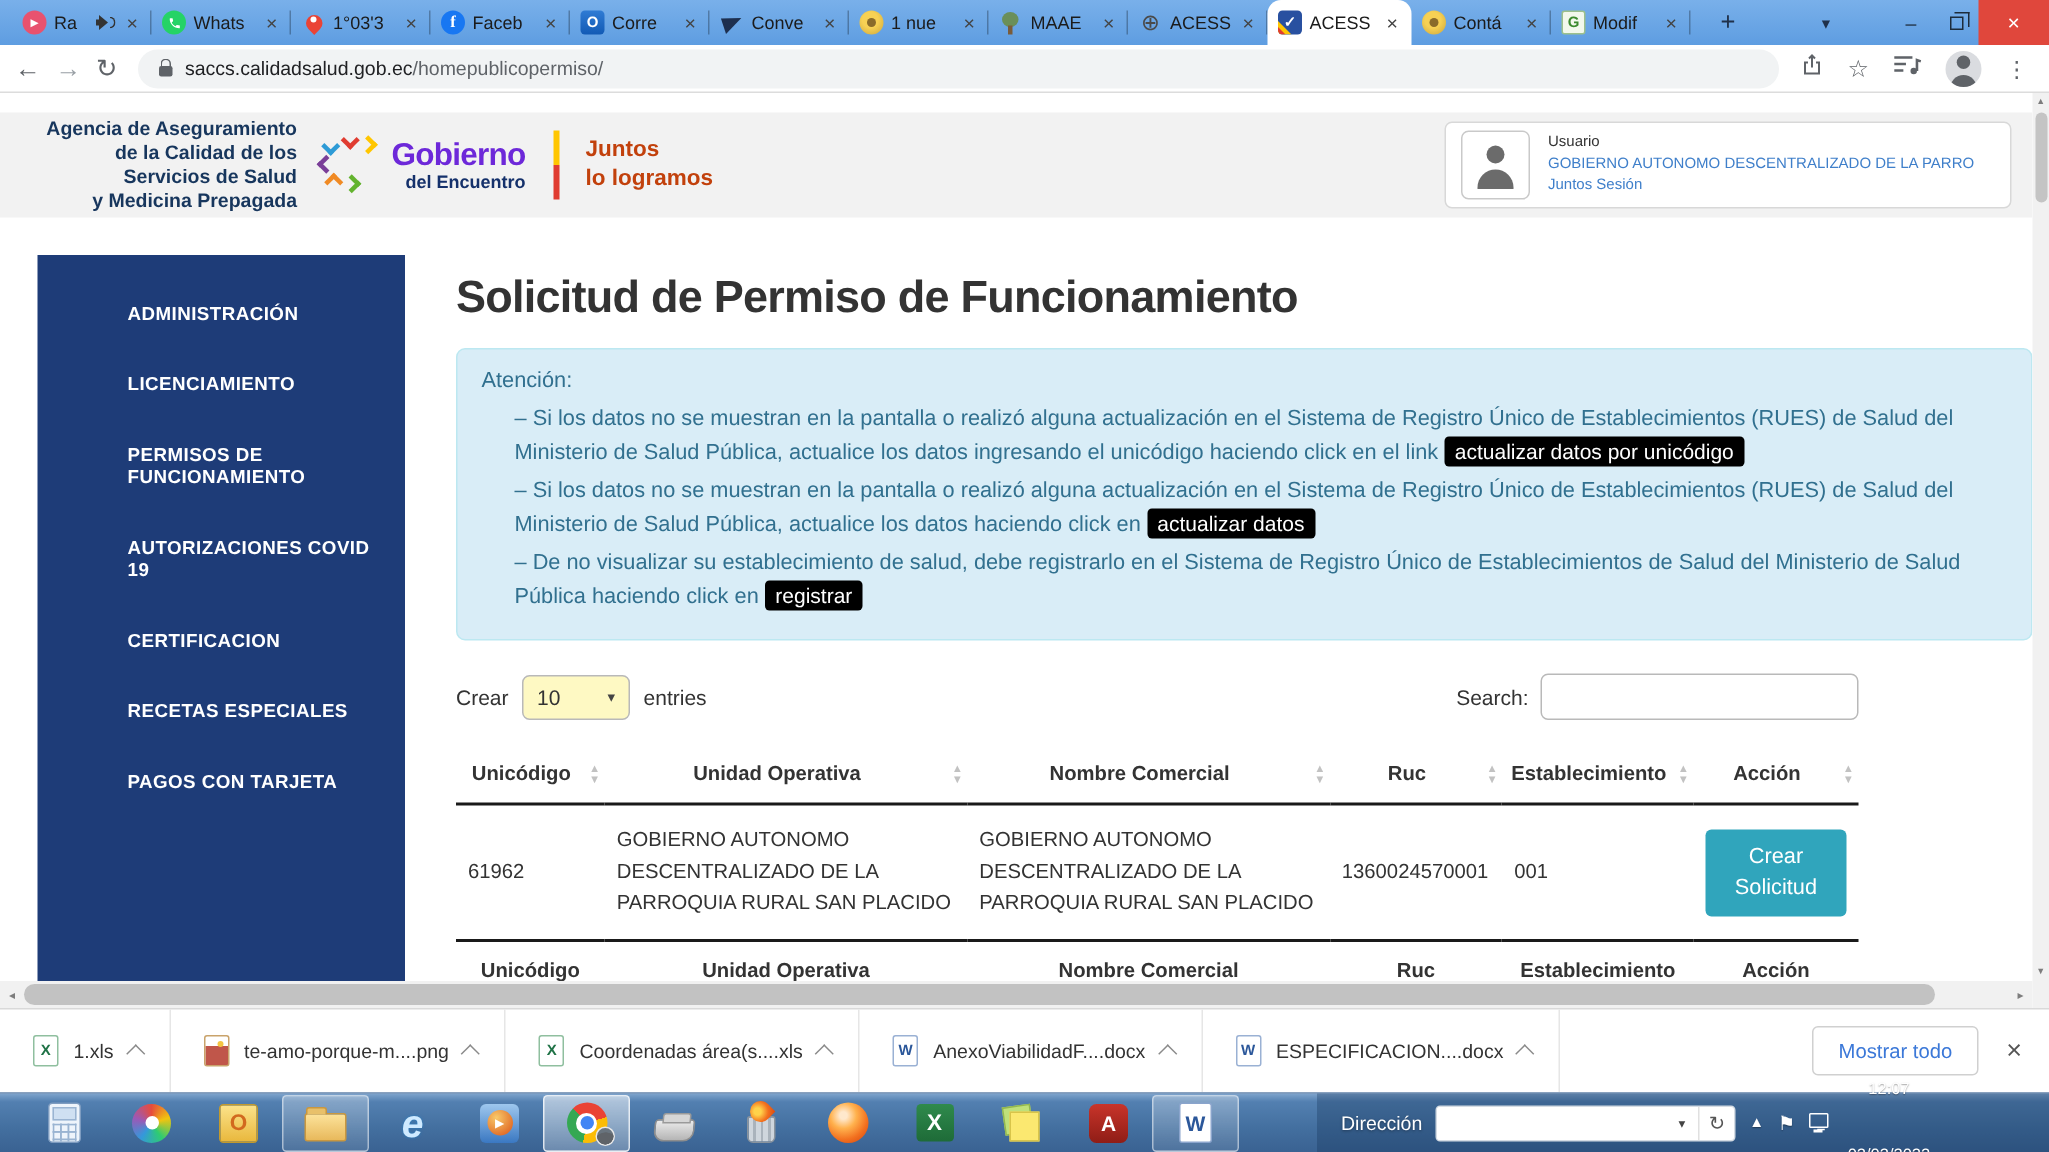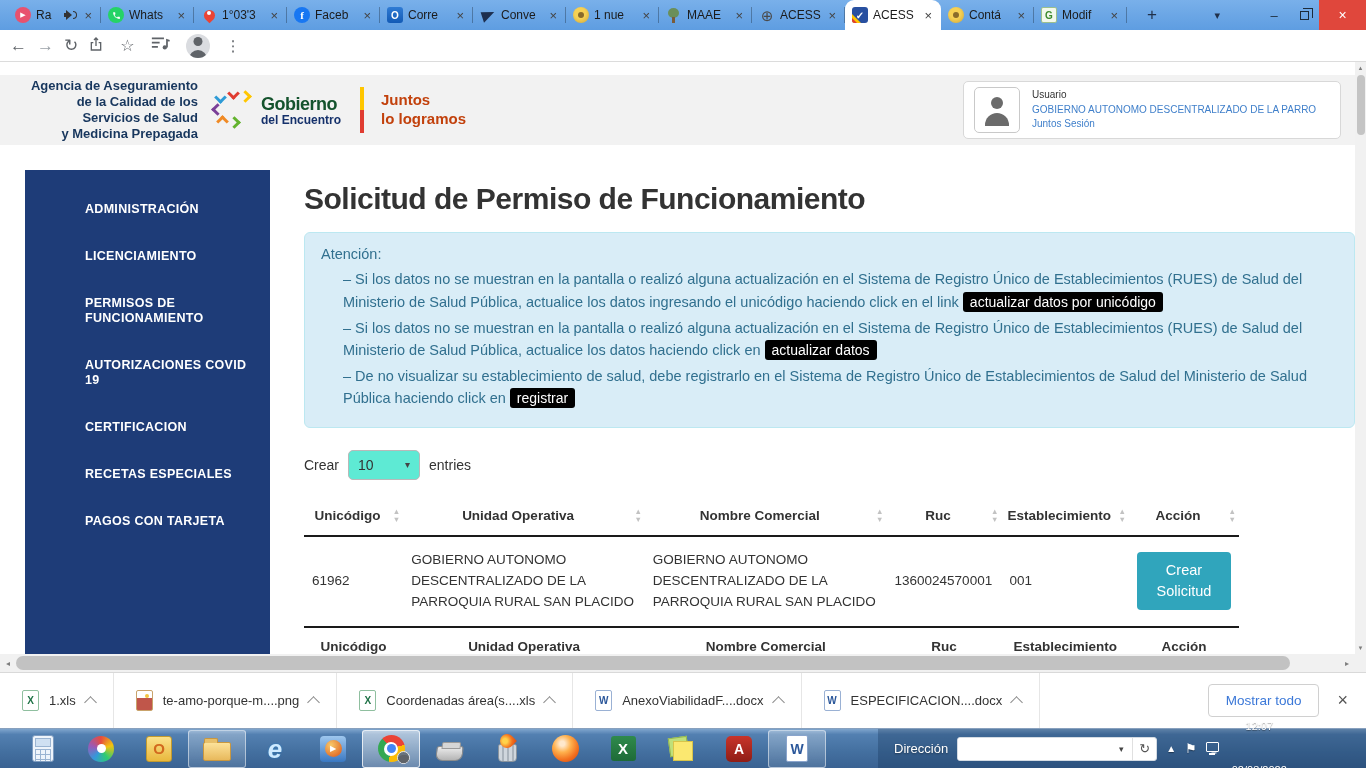--- a/index.html
+++ b/index.html
@@ -72,21 +72,21 @@
   .logo-wrap { margin-left:14px; display:flex; align-items:center; gap:9px; }
   .arrows-cluster { width:40px; height:42px; position:relative; }
   .chev { position:absolute; width:9px; height:9px; border-right:3.2px solid; border-bottom:3.2px solid; }
   .chev.c1 { color:#2e9bd6; transform:rotate(45deg); top:4px; left:4px; }
   .chev.c2 { color:#e03c31; transform:rotate(45deg); top:0; left:17px; }
   .chev.c3 { color:#ffc600; transform:rotate(-45deg); top:3px; left:29px; }
   .chev.c4 { color:#7a3f98; transform:rotate(135deg); top:16px; left:1px; }
   .chev.c5 { color:#f08a24; transform:rotate(-135deg); top:28px; left:6px; }
   .chev.c6 { color:#63b32e; transform:rotate(-45deg); top:29px; left:18px; }
   .logo-text { line-height:1; }
-  .logo-title { font-size:18px; font-weight:800; color:#14532d; letter-spacing:-0.5px; }
+  .logo-title { font-size:21px; font-weight:800; color:#6d28d9; letter-spacing:-0.5px; }
   .logo-sub { font-size:12px; font-weight:bold; color:#15316b; text-align:right; margin-top:1px; }
   .logo-divider { width:4px; height:46px; background:linear-gradient(#ffc600 0 50%, #e03c31 50% 100%); margin:0 8px 0 10px; }
   .slogan { font-size:15px; font-weight:bold; color:#c2410c; line-height:1.25; white-space:pre-line; }
   .user-box { margin-left:auto; margin-right:14px; width:378px; height:58px; background:#fff; border:1px solid #d8d8d8; border-radius:5px; display:flex; align-items:center; padding:5px 10px; gap:12px; overflow:hidden; }
   .user-avatar { width:46px; height:46px; flex:0 0 46px; border:1px solid #c9c9c9; border-radius:5px; position:relative; overflow:hidden; background:#fff; }
   .user-avatar::before { content:""; position:absolute; top:9px; left:50%; transform:translateX(-50%); width:12px; height:12px; border-radius:50%; background:#6b6b6b; }
   .user-avatar::after { content:""; position:absolute; bottom:6px; left:50%; transform:translateX(-50%); width:24px; height:13px; border-radius:12px 12px 0 0; background:#6b6b6b; }
   .user-lines { min-width:0; font-size:10px; line-height:1.45; }
   .user-label { color:#333; }
   .user-name { color:#3f7fca; white-space:nowrap; overflow:hidden; }
@@ -96,21 +96,21 @@
   .sidebar { margin-left:25px; width:245px; background:#1e3c78; padding:16px 0 24px; flex:0 0 245px; }
   .side-item { padding:16px 14px 16px 42px; color:#fff; font-size:12.5px; font-weight:bold; letter-spacing:.3px; line-height:1.2; cursor:pointer;margin-left:18px; }
   .main { flex:1; margin-left:34px; min-width:0; }
   .page-title { margin-top:12px; font-size:30px; font-weight:700; color:#333; letter-spacing:-0.5px; }
 
   .notice { margin-top:16px; background:#d9edf7; border:1px solid #bce8f1; border-radius:6px; padding:10px 16px 14px; color:#31708f; font-size:14.5px; line-height:1.55; }
   .notice-item { margin:3px 0 3px 22px; }
   .glabel { background:#000000; color:#fff; padding:2px 7px; border-radius:3px; font-size:14px; white-space:nowrap; }
 
   .controls { margin-top:22px; width:935px; display:flex; align-items:center; font-size:14px; color:#333; }
-  .select-box { margin:0 9px; width:72px; height:30px; border:1px solid #b9b9b9; border-radius:5px; display:flex; align-items:center; justify-content:space-between; padding:0 9px; background:#5eead4; font-size:14px; }
+  .select-box { margin:0 9px; width:72px; height:30px; border:1px solid #b9b9b9; border-radius:5px; display:flex; align-items:center; justify-content:space-between; padding:0 9px; background:#fef9c3; font-size:14px; }
   .select-arrow { font-size:10px; color:#444; }
   .search-wrap { margin-left:auto; display:flex; align-items:center; gap:8px; }
   .search-input { width:212px; height:31px; border:1px solid #b9b9b9; border-radius:5px; padding:0 8px; font-size:14px; font-family:inherit; }
 
   table.dt { width:935px; margin-top:16px; border-collapse:collapse; font-size:13.5px; color:#333; }
   table.dt thead th { padding:12px 18px 12px 6px; border-bottom:2px solid #1a1a1a; font-weight:bold; text-align:center; position:relative; }
   table.dt tfoot th { padding:11px 6px; border-top:2px solid #1a1a1a; font-weight:bold; text-align:center; }
   .sort { position:absolute; right:3px; top:50%; transform:translateY(-50%); display:flex; flex-direction:column; font-size:7.5px; color:#c2c2c2; line-height:.95; }
   .sort::before { content:"▲"; }
   .sort::after { content:"▼"; }
@@ -280,20 +280,24 @@
           <span class="win-restore-glyph"></span>
         </span>
       <span class="win-close">×</span>
     </div>
   </div>
 
   <div class="addressbar">
     <span class="nav-ic">←</span>
     <span class="nav-ic dim">→</span>
     <span class="nav-ic">↻</span>
+    <div class="url-pill">
+      <span class="lock"></span>
+      <span><span class="url-host">saccs.calidadsalud.gob.ec</span><span class="url-path">/homepublicopermiso/</span></span>
+    </div>
     <div class="bar-right">
       <span><svg width="16" height="16" viewBox="0 0 24 24" fill="none" stroke="#5f6368" stroke-width="2">
             <path d="M9 6l3-3 3 3M12 3v12"></path>
             <path d="M8 10H5v11h14V10h-3"></path>
           </svg></span>
       <span class="star-ic">☆</span>
       <span><svg width="19" height="15" viewBox="0 0 22 16" stroke="#5f6368" stroke-width="2" fill="none">
             <path d="M1 2h14M1 7h9M1 12h7"></path>
             <circle cx="16" cy="12.5" r="2.5" fill="#5f6368" stroke="none"></circle>
             <path d="M18.5 12.5V4l3 1"></path>
@@ -358,20 +362,24 @@
           <p class="notice-item"><span>– De no visualizar su establecimiento de salud, debe registrarlo en el Sistema de Registro Único de Establecimientos de Salud del Ministerio de Salud Pública haciendo click en </span><span class="glabel">registrar</span></p>
         </div>
 
         <div class="controls">
           <span>Crear</span>
           <div class="select-box">
             <span>10</span>
             <span class="select-arrow">▾</span>
           </div>
           <span>entries</span>
+          <div class="search-wrap">
+            <span>Search:</span>
+            <input class="search-input" type="text" style="">
+          </div>
         </div>
 
         <table class="dt">
           <colgroup>
               <col style="width:100px">
               <col style="width:250px">
               <col style="width:250px">
               <col style="width:115px">
               <col style="width:125px">
               <col style="width:95px">

